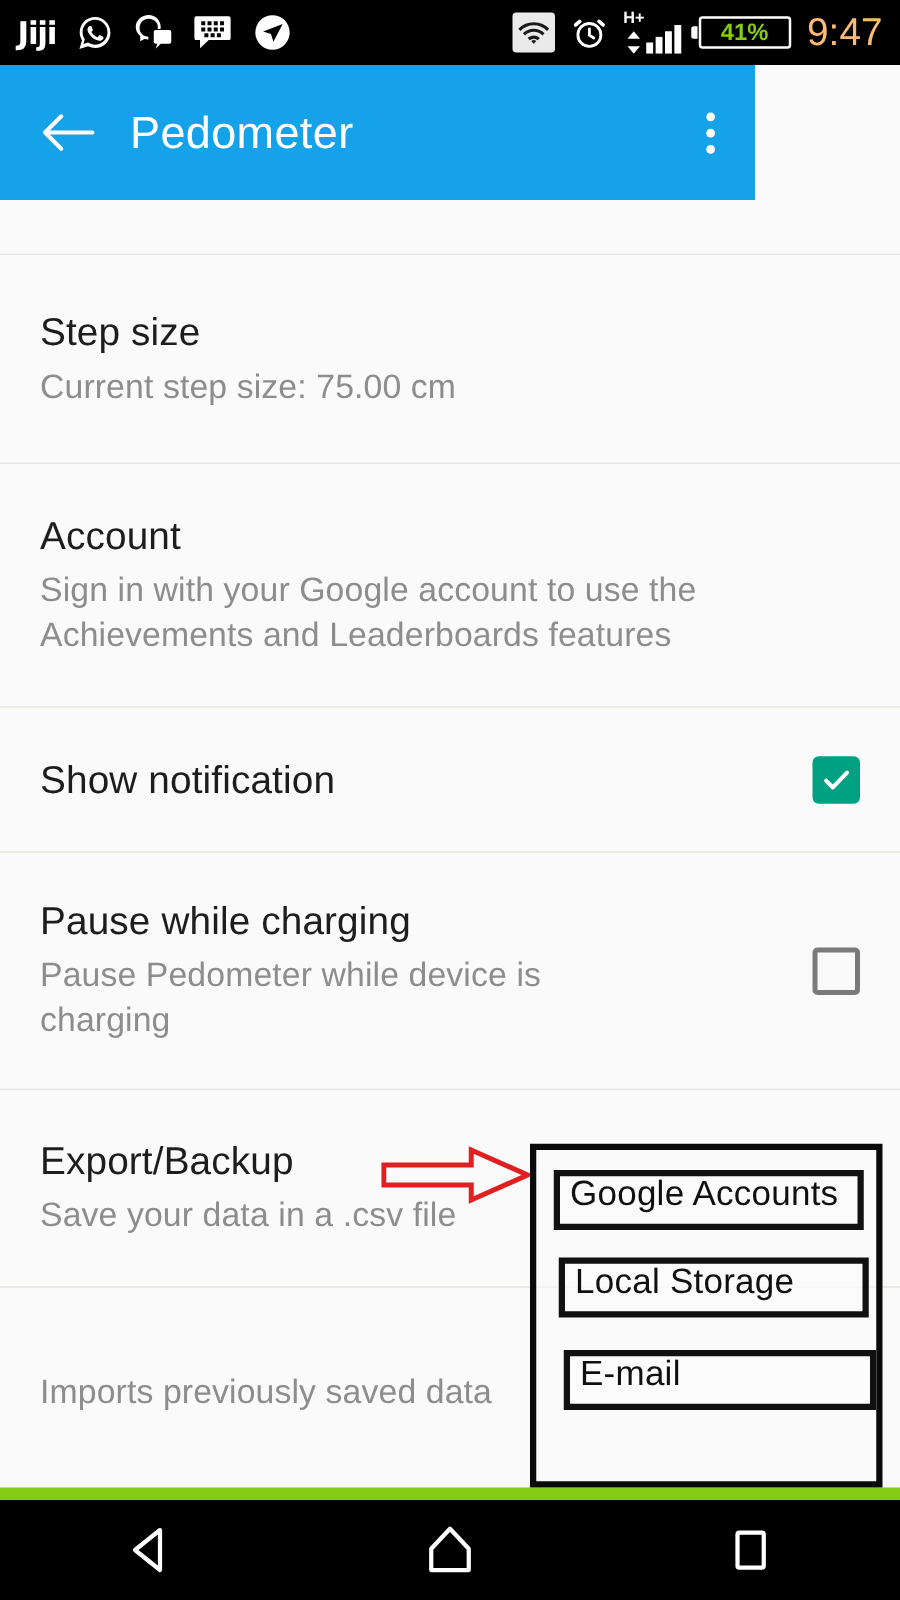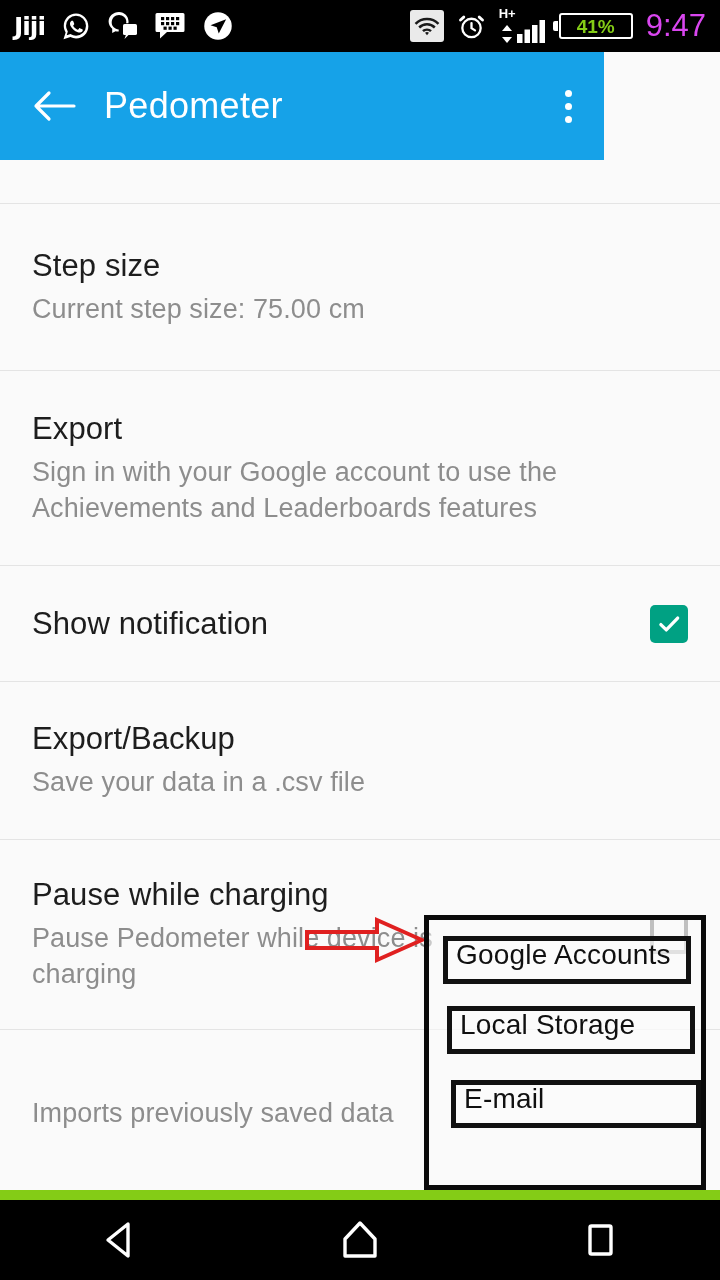--- a/index.html
+++ b/index.html
@@ -19,21 +19,21 @@
   }
   .sb-left { display:flex; align-items:center; gap:16px; padding-left:14px; }
   .sb-right { display:flex; align-items:center; gap:13px; margin-left:auto; padding-right:14px; }
   .sb-icon { display:inline-flex; align-items:center; justify-content:center; }
   .jiji-logo {
     font-family:"DejaVu Sans", sans-serif;
     font-weight:bold; font-size:25px; letter-spacing:-1px; color:#fff;
     line-height:1;
   }
   .clock-text {
-    font-size:31px; font-weight:500; color:#d946ef; letter-spacing:0px;
+    font-size:31px; font-weight:500; color:#fdba74; letter-spacing:0px;
     font-family:"Liberation Sans", sans-serif;
   }
   .batt {
     display:flex; align-items:center; position:relative;
   }
   .batt-body {
     border:2.5px solid #fff; border-radius:3px;
     height:26px; min-width:74px; display:flex; align-items:center; justify-content:center;
   }
   .batt-pct { font-size:19px; font-weight:bold; color:#84cc16; line-height:1; padding:0 3px; }
@@ -238,52 +238,52 @@
 
     <div class="row" style="height:167px;">
       <div class="row-texts">
         <div class="row-title">Step size</div>
         <div class="row-sub">Current step size: 75.00 cm</div>
       </div>
     </div>
 
     <div class="row" style="height:195px;">
       <div class="row-texts">
-        <div class="row-title">Export</div>
+        <div class="row-title">Account</div>
         <div class="row-sub" style="max-width:625px;">Sign in with your Google account to use the Achievements and Leaderboards features</div>
       </div>
     </div>
 
     <div class="row" style="height:116px;">
       <div class="row-texts">
         <div class="row-title">Show notification</div>
       </div>
       <div class="cb">
         <span class="cb-on">
           <svg width="26" height="26" viewBox="0 0 24 24">
             <path d="M4.5 12.5l5 5L20 6.5" fill="none" stroke="#fff" stroke-width="3" stroke-linecap="round" stroke-linejoin="round"></path>
           </svg>
         </span>
       </div>
     </div>
 
+    <div class="row" style="height:190px;">
+      <div class="row-texts">
+        <div class="row-title">Pause while charging</div>
+        <div class="row-sub" style="max-width:490px;">Pause Pedometer while device is charging</div>
+      </div>
+      <div class="cb">
+        <span class="cb-off"></span>
+      </div>
+    </div>
+
     <div class="row" style="height:158px;">
       <div class="row-texts">
         <div class="row-title">Export/Backup</div>
         <div class="row-sub">Save your data in a .csv file</div>
-      </div>
-    </div>
-
-    <div class="row" style="height:190px;">
-      <div class="row-texts">
-        <div class="row-title">Pause while charging</div>
-        <div class="row-sub" style="max-width:490px;">Pause Pedometer while device is charging</div>
-      </div>
-      <div class="cb">
-        <span class="cb-off"></span>
       </div>
     </div>
 
     <div class="row" style="height:160px; border-bottom:none;">
       <div class="row-texts">
         <div class="row-sub">Imports previously saved data</div>
       </div>
     </div>
 
   </div>

